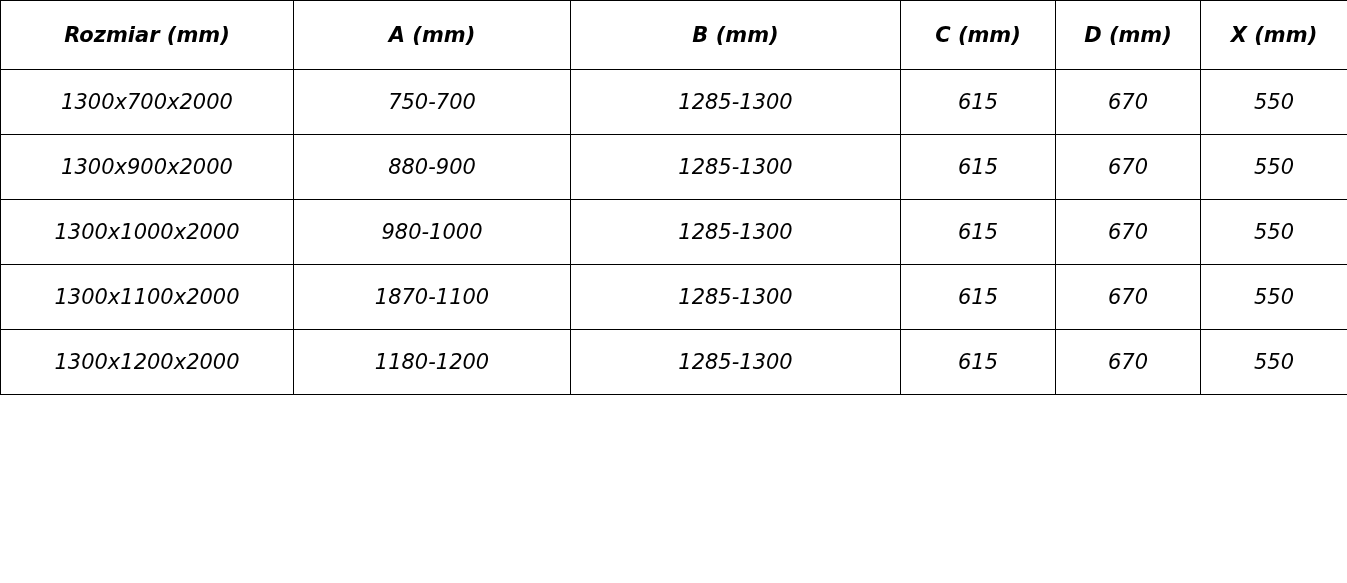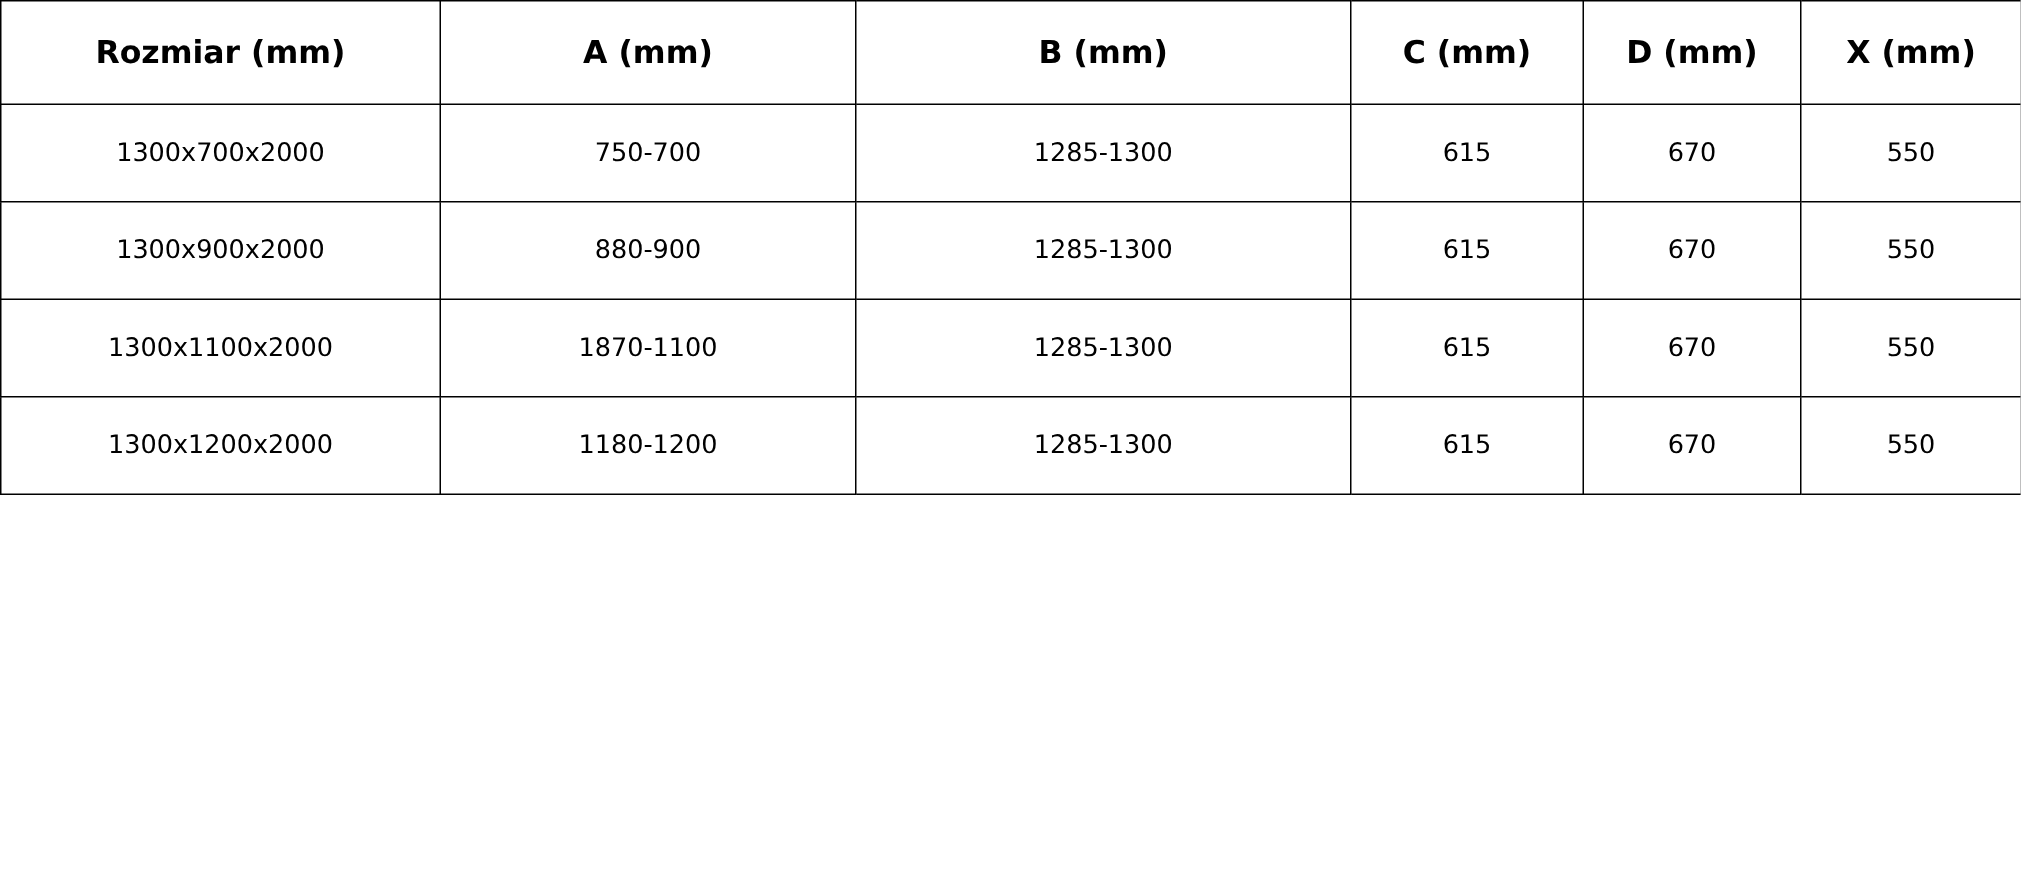--- a/index.html
+++ b/index.html
@@ -13,32 +13,33 @@
     font-family: "DejaVu Sans", sans-serif;
     color: #000000;
   }
   .table-wrap {
     width: 1176px;
     height: 583px;
     box-sizing: border-box;
     display: flex;
     align-items: flex-start;
     justify-content: flex-start;
+    font-style: italic;
   }
   table.spec-table {
     border-collapse: collapse;
     width: 1347px;
     table-layout: fixed;
   }
   table.spec-table th,
   table.spec-table td {
     border: 1px solid #000000;
     text-align: center;
     vertical-align: middle;
-    font-size: 17px;
+    font-size: 21px;
     height: 64px;
     padding: 0 4px;
     white-space: nowrap;
   }
   table.spec-table th {
     font-weight: bold;
     height: 68px;
     font-size: 21px;
   }
   table.spec-table td {
@@ -86,20 +87,28 @@
       </tr>
       <tr>
         <td>1300x900x2000</td>
         <td>880-900</td>
         <td>1285-1300</td>
         <td>615</td>
         <td>670</td>
         <td>550</td>
       </tr>
       <tr>
+        <td>1300x1000x2000</td>
+        <td>980-1000</td>
+        <td>1285-1300</td>
+        <td>615</td>
+        <td>670</td>
+        <td>550</td>
+      </tr>
+      <tr>
         <td>1300x1100x2000</td>
         <td>1870-1100</td>
         <td>1285-1300</td>
         <td>615</td>
         <td>670</td>
         <td>550</td>
       </tr>
       <tr>
         <td>1300x1200x2000</td>
         <td>1180-1200</td>

